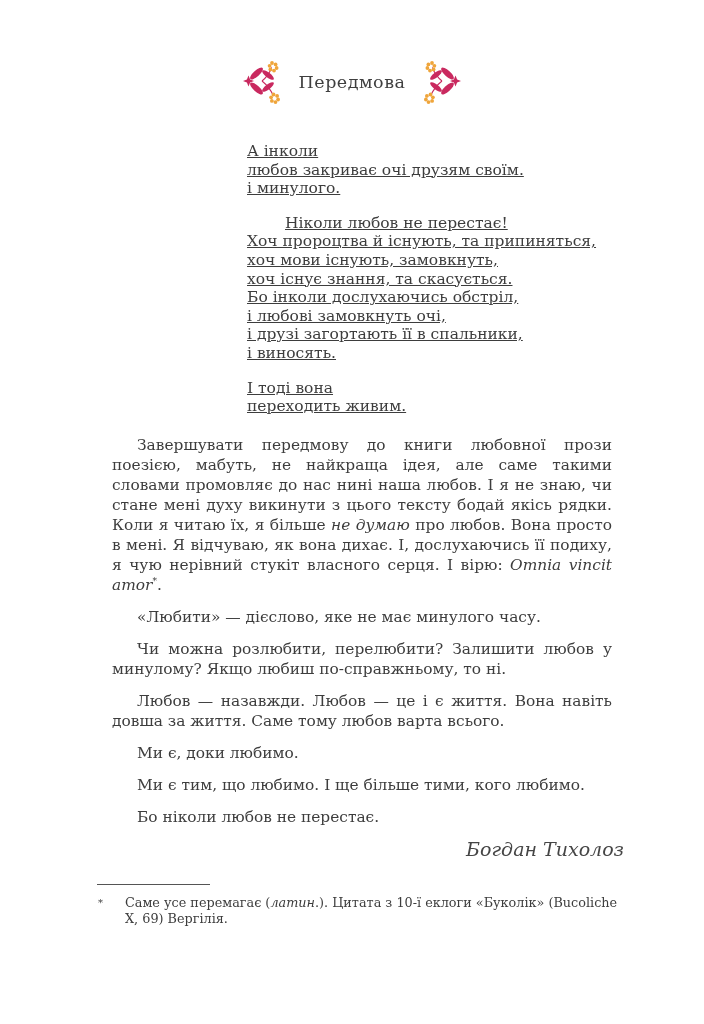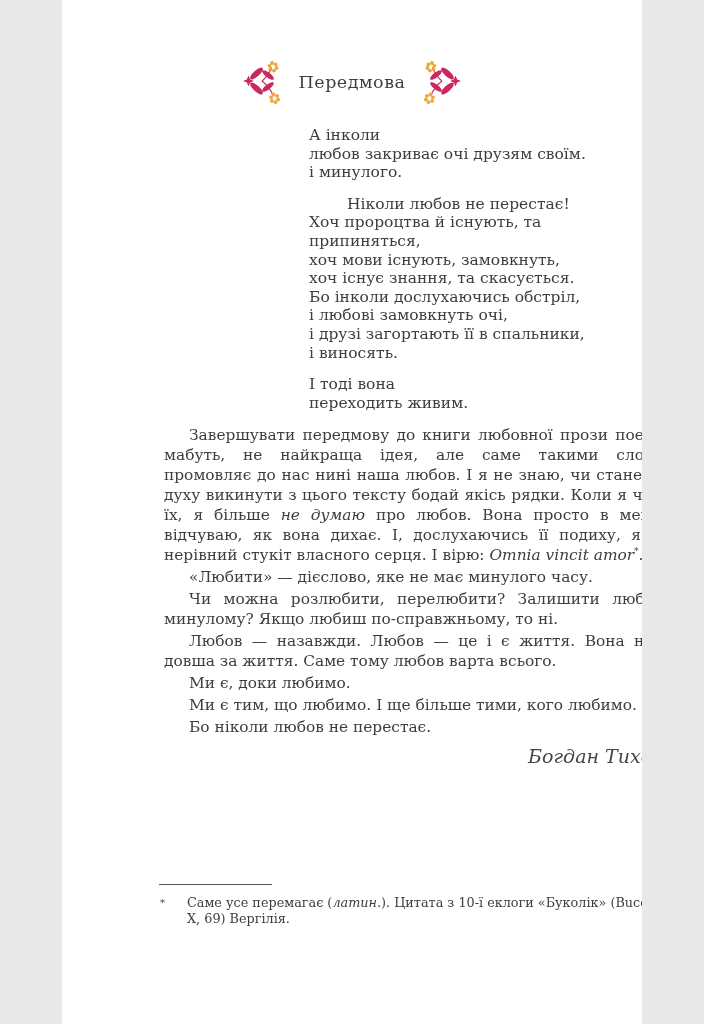--- a/index.html
+++ b/index.html
@@ -2,21 +2,21 @@
 <html lang="uk"><head>
 <meta charset="utf-8">
 <style>
   html, body { margin: 0; padding: 0; }
   body {
     background: #e8e8e8;
     font-family: "DejaVu Serif", "Liberation Serif", serif;
   }
   .page {
     position: relative;
-    width: 580px;
+    width: 704px;
     height: 1024px;
     margin: 0 auto;
     background: #ffffff;
     color: #3d3d3d;
     overflow: hidden;
   }
 
   
   .chapter-header {
     position: absolute;
@@ -38,37 +38,37 @@
 
   
   .poem {
     position: absolute;
     top: 126px;
     left: 247px;
     font-size: 15.5px;
     line-height: 18.6px;
     color: #3d3d3d;
   }
-  .stanza { margin: 0 0 13px 0; }
+  .stanza { margin: 16px 0 13px 0; text-decoration: underline; }
   .stanza:last-child { margin-bottom: 0; }
   .poem-line { display: block; }
   .poem-line.indented { padding-left: 38px; }
 
   
   .prose {
     position: absolute;
     top: 423px;
     left: 100px;
     width: 524px;
     font-size: 15.4px;
     line-height: 20px;
     text-align: justify;
     color: #3d3d3d;
   }
-  .prose p { margin: 2px; text-indent: 25px; }
+  .prose p { margin: 12px; text-indent: 25px; }
   .prose em { font-style: italic; }
   .prose sup { font-size: 9px; line-height: 0; }
 
   .author-signature {
     margin-top: 9px;
     text-align: right;
     font-style: italic;
     font-size: 19px;
     color: #454545;
   }

